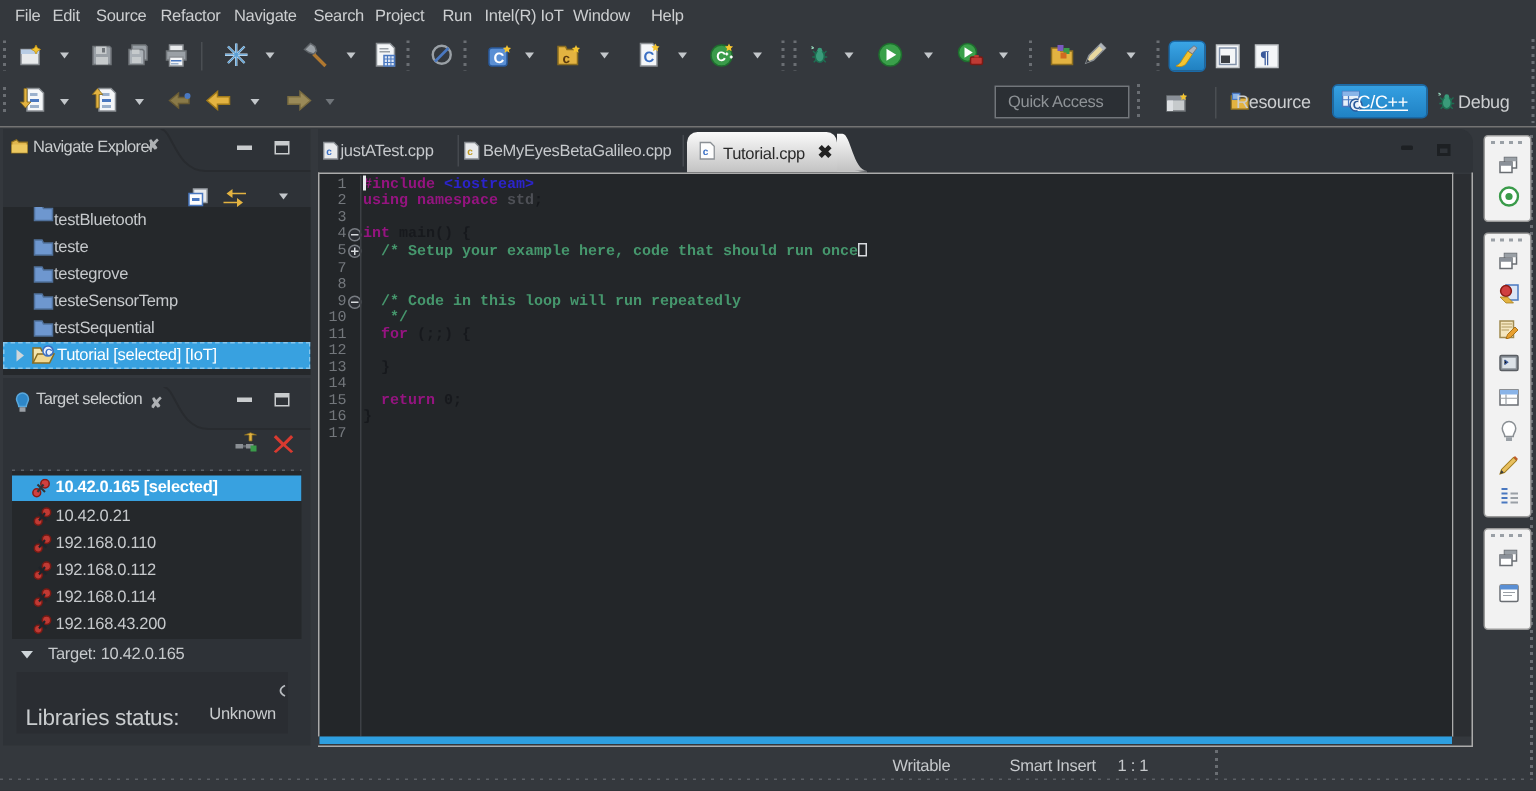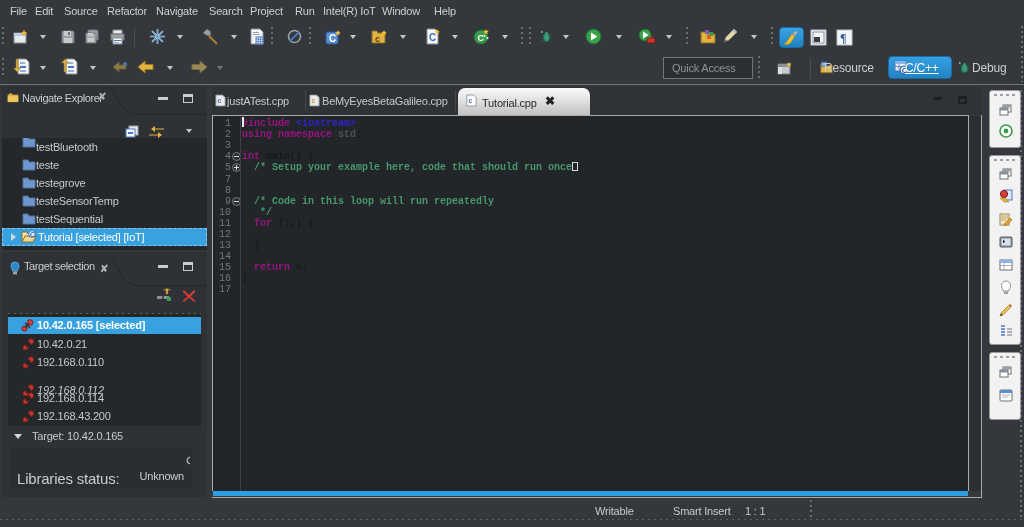--- a/index.html
+++ b/index.html
@@ -25,21 +25,21 @@
 .minmax-min{position:absolute;width:10px;height:3px;background:#c9ccce;}
 .minmax-max{position:absolute;width:10px;height:9px;border:1px solid #c9ccce;border-top:3px solid #c9ccce;box-sizing:border-box;}
 .closex{position:absolute;font-size:10px;color:#aeb1b4;font-weight:bold;letter-spacing:-1px;}
 .tree{position:absolute;background:#25282b;}
 .trow{position:absolute;left:0;width:100%;height:18px;line-height:18px;white-space:nowrap;}
 .trow .lbl{position:absolute;left:34px;top:0;font-size:11px;letter-spacing:-0.2px;color:#c6c9cc;}
 
 #edpart{position:absolute;left:212px;top:86px;width:770px;height:412px;}
 #tabbar{position:absolute;left:0;top:0;width:770px;height:29px;background:#2f3338;border-radius:0 9px 0 0;}
 .tlbl{position:absolute;top:9px;font-size:11px;letter-spacing:-0.2px;color:#c6c9cc;white-space:nowrap;}
-#atab{position:absolute;left:246px;top:2px;width:100px;height:27px;background:linear-gradient(#fafafa,#c2c2c2);border-radius:7px 7px 0 0;padding-left:32px;}
+#atab{position:absolute;left:246px;top:2px;width:100px;height:27px;background:linear-gradient(#fafafa,#c2c2c2);border-radius:7px 7px 0 0;}
 #atabcurve{position:absolute;left:364px;top:2px;width:20px;height:27px;background:radial-gradient(circle at 20px 0px,transparent 26px,#c6c6c6 27px);border-radius:0;}
 #edbody{position:absolute;left:0;top:29px;width:756px;height:376px;background:#232629;border-top:1px solid #ababab;border-left:1px solid #ababab;box-sizing:border-box;}
 #edborder-r{position:absolute;left:769px;top:29px;width:1px;height:383px;background:#ababab;}
 #edborder-b{position:absolute;left:0;top:411px;width:770px;height:1px;background:#ababab;}
 #vtrack{position:absolute;left:757px;top:30px;width:12px;height:375px;background:#2b2e32;}
 #vline{position:absolute;left:756px;top:29px;width:1px;height:376px;background:#ababab;}
 #hbar{position:absolute;left:1px;top:405px;width:755px;height:5px;background:#2e9fe0;}
 #ruler{position:absolute;left:0;top:1px;width:27px;height:374px;color:#73777c;font-family:"Liberation Mono",monospace;font-size:10px;}
 #rulersep{position:absolute;left:27px;top:1px;width:1px;height:374px;background:#3d4045;}
 .lnum{position:absolute;right:9px;}
@@ -381,21 +381,21 @@
           <span class="lbl" style="left:29px;">10.42.0.21</span>
         </div>
       <div class="trow" style="top:39px;">
           <svg class="ico" style="left:14px;top:3px" width="13" height="13" viewBox="0 0 13 13">
             <circle cx="3.5" cy="9.5" r="2.6" fill="#c03a34" stroke="#7a1a14"></circle>
             <circle cx="9" cy="3.5" r="2.8" fill="#c03a34" stroke="#7a1a14"></circle>
             <path d="M4 4l5 5M4 9l4-5" stroke="#20242a" stroke-width="1.4"></path>
           </svg>
           <span class="lbl" style="left:29px;">192.168.0.110</span>
         </div>
-      <div class="trow" style="top:67px;font-style:italic;">
+      <div class="trow" style="top:57px;">
           <svg class="ico" style="left:14px;top:3px" width="13" height="13" viewBox="0 0 13 13">
             <circle cx="3.5" cy="9.5" r="2.6" fill="#c03a34" stroke="#7a1a14"></circle>
             <circle cx="9" cy="3.5" r="2.8" fill="#c03a34" stroke="#7a1a14"></circle>
             <path d="M4 4l5 5M4 9l4-5" stroke="#20242a" stroke-width="1.4"></path>
           </svg>
           <span class="lbl" style="left:29px;">192.168.0.112</span>
         </div>
       <div class="trow" style="top:75px;">
           <svg class="ico" style="left:14px;top:3px" width="13" height="13" viewBox="0 0 13 13">
             <circle cx="3.5" cy="9.5" r="2.6" fill="#c03a34" stroke="#7a1a14"></circle>

